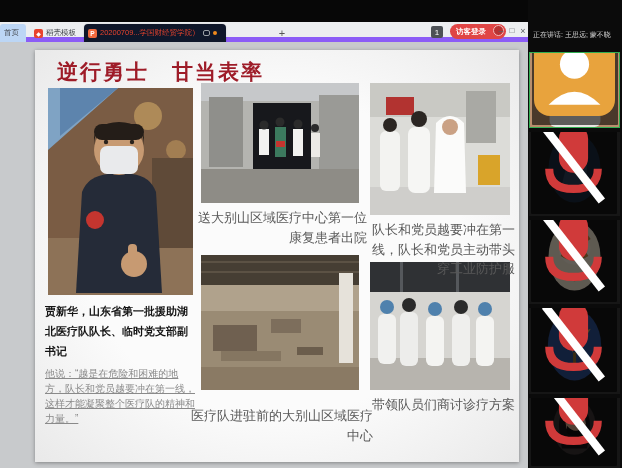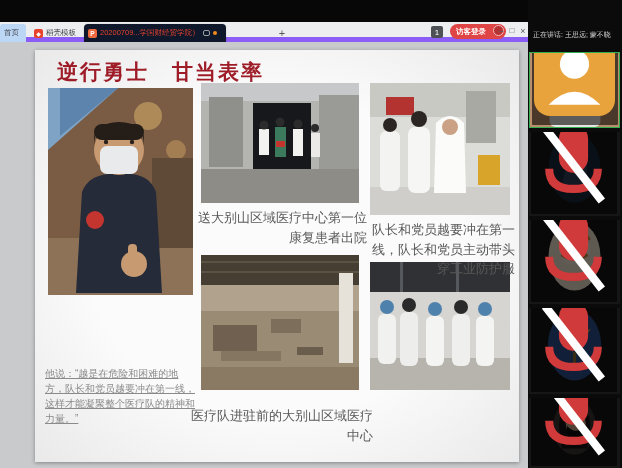--- a/index.html
+++ b/index.html
@@ -194,21 +194,23 @@
               <circle cx="91" cy="45" r="7" fill="#2a2a2a"></circle>
             <rect x="106" y="54" width="18" height="50" rx="6" fill="#f4f4f2"></rect>
               <circle cx="115" cy="47" r="7" fill="#4f81ad"></circle>
           </g>
         </svg>
       </div>
 
       <div class="caption" id="cap-discharge">送大别山区域医疗中心第一位康复患者出院</div>
       <div class="caption" id="cap-suit">队长和党员越要冲在第一线，队长和党员主动带头穿工业防护服</div>
       <div class="caption" id="cap-hall">医疗队进驻前的大别山区域医疗中心</div>
-
+      <div class="caption" id="cap-meeting">带领队员们商讨诊疗方案</div>
+
+      <div id="person-intro">贾新华，山东省第一批援助湖北医疗队队长、临时党支部副书记</div>
       <div id="person-quote">他说：“越是在危险和困难的地方，队长和党员越要冲在第一线，这样才能凝聚整个医疗队的精神和力量。”</div>
     </div>
   </div>
 </div>
 
 <div id="sidebar">
   <div id="speaking-label">正在讲话: 王思远; 蒙不晓</div>
 
   <div class="tile" id="tile-1">
     <svg viewBox="0 0 91 74" preserveAspectRatio="none">

